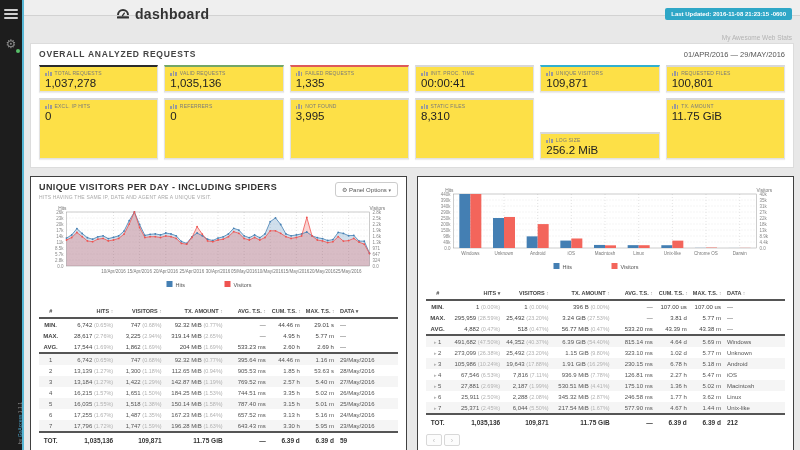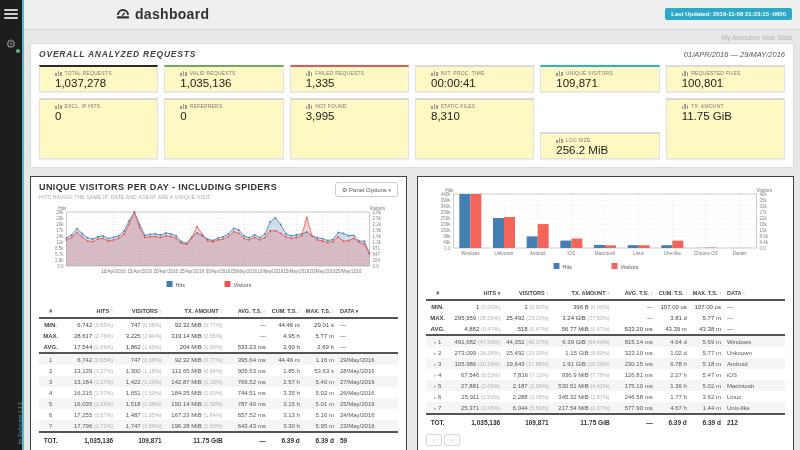--- a/index.html
+++ b/index.html
@@ -10,35 +10,35 @@
   .sidebar { position:absolute; left:0; top:0; bottom:0; width:22px; background:#1d1d1d; z-index:5; }
   .accent-line { position:absolute; left:22px; top:0; bottom:0; width:2px; background:#58b7d5; z-index:5; }
   .hamburger { width:14px; margin:9px auto 0; cursor:pointer; }
   .hamburger span { display:block; height:2px; background:#cfcfcf; margin:2px 0; border-radius:1px; }
   .gear-btn { width:14px; margin:18px auto 0; color:#8a8a8a; font-size:12px; text-align:center; position:relative; cursor:pointer; }
   .gear-dot { position:absolute; right:-2px; bottom:-2px; width:4px; height:4px; border-radius:50%; background:#58c06a; }
   .credit { position:absolute; bottom:6px; left:50%; transform:translateX(-50%) ; writing-mode:vertical-rl; text-orientation:mixed; transform:rotate(180deg); font-size:5px; color:#8a8a8a; white-space:nowrap; margin-left:6px; }
   .credit .link { color:#4aa3c9; }
 
   
-  .topbar { position:absolute; left:24px; right:0; top:0; height:30px; background:#efefef; border-bottom:1px solid #d2d2d2; z-index:4; }
+  .topbar { position:absolute; left:24px; right:0; top:0; height:16px; background:#efefef; border-bottom:1px solid #d2d2d2; z-index:4; }
   .brand { position:absolute; left:92px; top:6px; display:flex; align-items:center; gap:5px; }
   .brand-title { font-size:14px; font-weight:bold; color:#333; letter-spacing:0.3px; }
   .badge { position:absolute; right:8px; top:8px; background:#2fa7c7; color:#fff; font-size:6px; font-weight:bold; padding:3px 6px; border-radius:2px; }
 
   
   .content { position:absolute; left:24px; right:0; top:31px; bottom:0; padding:0 6px; }
   .site-name { text-align:right; font-size:6.5px; color:#b3b3b3; margin:3px 2px 2px 0; }
 
   .overview-card { background:#fff; border:1px solid #dcdcdc; padding:5px 8px 8px; }
-  .overview-head { display:flex; justify-content:space-between; align-items:baseline;font-style:italic; }
+  .overview-head { display:flex; justify-content:space-between; align-items:baseline; }
   .section-title { font-size:8.5px; font-weight:bold; color:#444; letter-spacing:0.8px; text-transform:uppercase; }
   .date-range { font-size:7.5px; color:#555; text-transform:uppercase; }
   .metric-grid { display:grid; grid-template-columns:repeat(6,1fr); gap:6px; margin-top:6px; }
-  .metric-box { background:#fef9c3; border:1px solid #e2e2e2; border-top-width:2px; border-top-style:solid; box-shadow:0 1px 1px rgba(0,0,0,0.07); padding:3px 15px 2px; }
+  .metric-box { background:#fde047; border:1px solid #e2e2e2; border-top-width:2px; border-top-style:solid; box-shadow:0 1px 1px rgba(0,0,0,0.07); padding:3px 5px 2px; }
   .metric-label { font-size:5px; color:#7a7a7a; text-transform:uppercase; display:flex; align-items:center; gap:3px; letter-spacing:0.2px; }
   .metric-value { font-size:11.5px; color:#222; margin-top:1px; }
   .chart-mini-icon { display:inline-flex; align-items:flex-end; gap:1px; height:5px; }
   .chart-mini-icon i { display:block; width:1.5px; background:#9a9a9a; }
   .chart-mini-icon i:nth-child(1){height:3px;} .chart-mini-icon i:nth-child(2){height:5px;} .chart-mini-icon i:nth-child(3){height:4px;}
 
   .panels-row { display:flex; gap:10px; margin-top:8px; }
   .panel { flex:1; background:#fff; border:1px solid #404040; padding:5px 8px 6px; position:relative; }
   .panel-head { display:flex; justify-content:space-between; align-items:flex-start; }
   .panel-title { font-size:9px; font-weight:bold; color:#333; letter-spacing:0.4px; text-transform:uppercase; }

